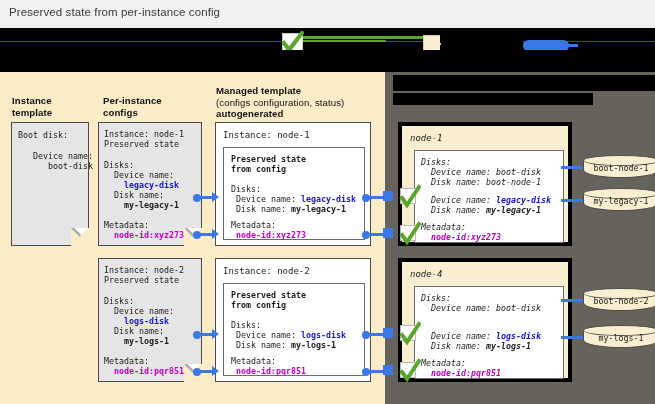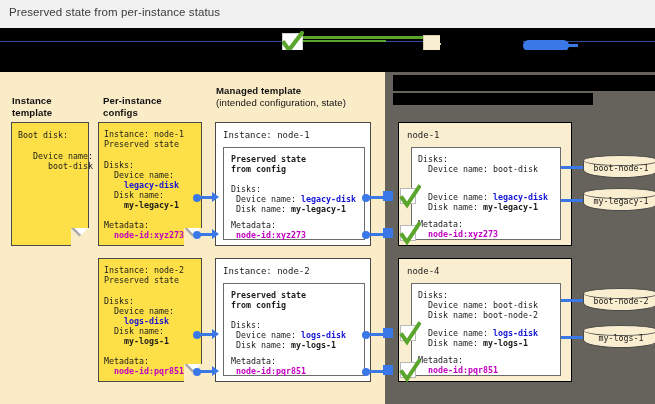--- a/index.html
+++ b/index.html
@@ -76,21 +76,21 @@
   
   .col-head{
     position:absolute;font-weight:bold;font-size:9.6px;color:#111;
     line-height:11.5px;letter-spacing:.1px;
     font-family:"Liberation Sans", sans-serif;
   }
   .col-head .sub{font-weight:normal;}
 
   
   .doccard{
-    position:absolute;background:#fde047;
+    position:absolute;background:#e5e5e5;
     border:1px solid #4a4a4a;
     box-sizing:border-box;
     padding-left:11px;
   }
   .doccard .fold{
     position:absolute;right:-1px;bottom:-1px;width:17px;height:17px;
     background:linear-gradient(45deg,#fbecc8 0%,#fbecc8 50%,#bdbdbd 50%,#9a9a9a 58%,#ffffff 60%,#ffffff 100%);
     border-right:1px solid #fbecc8;border-bottom:1px solid #fbecc8;
   }
   .doccard .fold:after{
@@ -102,22 +102,23 @@
   .rectcard{
     position:absolute;background:#ffffff;border:1px solid #4a4a4a;
     box-sizing:border-box;
   }
   .innerbox{
     position:absolute;background:#ffffff;border:1px solid #6b6b6b;
     box-sizing:border-box;
   }
   
   .creamcard{
-    position:absolute;background:#faeed0;border:1px solid #000000;
-    box-sizing:border-box;
+    position:absolute;background:#faeed0;border:4px solid #000000;
+    box-sizing:border-box;
+    font-style:italic;
   }
 
   
   .code{
     position:absolute;
     font-family:"DejaVu Sans Mono","Liberation Mono",monospace;
     font-size:8.3px;line-height:10.4px;color:#1b1b1b;
     white-space:pre;letter-spacing:0px;
   }
   .blue{color:#1414d6;font-weight:bold;}
@@ -168,21 +169,21 @@
     border:1px solid #b8b8b8;box-sizing:border-box;
   }
   .checkmark{position:absolute;pointer-events:none;}
 </style>
 </head>
 <body>
 
 <div id="root">
 
   <div class="caption-bar">
-    <div class="caption-text">Preserved state from per-instance status</div>
+    <div class="caption-text">Preserved state from per-instance config</div>
   </div>
 
   <div class="legend-band">
     <div class="legend-rule"></div>
 
     <div class="legend-greenline"></div>
     <div class="legend-greenline2"></div>
 
     <div class="legend-check">
       <svg width="22" height="24" viewBox="0 0 22 24">
@@ -215,21 +216,22 @@
     <div>template</div>
   </div>
 
   <div class="col-head" style="left:103px;top:95px;width:100px;">
     <div>Per-instance</div>
     <div>configs</div>
   </div>
 
   <div class="col-head" style="left:216px;top:85px;width:170px;">
     <div>Managed template</div>
-    <div class="sub">(intended configuration, state)</div>
+    <div class="sub">(configs configuration, status)</div>
+    <div>autogenerated</div>
   </div>
 
   <div class="doccard" style="left:11px;top:122px;width:78px;height:124px;">
     <div class="code" style="left:6px;top:7px;">Boot disk:
 
    Device name:
       boot-disk</div>
     <div class="fold"></div>
   </div>
 
@@ -283,33 +285,33 @@
       <div class="code" style="left:7px;top:72px;">Metadata:</div>
       <div class="code magenta" style="left:7px;top:82px;"> node-id:pqr851</div>
     </div>
   </div>
 
   <div class="creamcard" style="left:398px;top:122px;width:174px;height:124px;">
     <div class="code" style="left:8px;top:7px;font-size:9px;">node-1</div>
     <div class="innerbox" style="left:12px;top:24px;width:150px;height:93px;">
       <div class="code" style="left:6px;top:6px;">Disks:</div>
       <div class="code" style="left:6px;top:16px;">  Device name: boot-disk</div>
+      <div class="code" style="left:6px;top:26px;">  Disk name: boot-node-1</div>
       <div class="code" style="left:6px;top:44px;"><span>  Device name: </span><span class="blue">legacy-disk</span></div>
       <div class="code" style="left:6px;top:54px;"><span>  Disk name: </span><span class="bold">my-legacy-1</span></div>
       <div class="code" style="left:6px;top:71px;">Metadata:</div>
       <div class="code magenta" style="left:6px;top:81px;">  node-id:xyz273</div>
     </div>
   </div>
 
   <div class="creamcard" style="left:398px;top:258px;width:174px;height:124px;">
     <div class="code" style="left:8px;top:7px;font-size:9px;">node-4</div>
     <div class="innerbox" style="left:12px;top:24px;width:150px;height:93px;">
       <div class="code" style="left:6px;top:6px;">Disks:</div>
       <div class="code" style="left:6px;top:16px;">  Device name: boot-disk</div>
-      <div class="code" style="left:6px;top:26px;">  Disk name: boot-node-2</div>
       <div class="code" style="left:6px;top:44px;"><span>  Device name: </span><span class="blue">logs-disk</span></div>
       <div class="code" style="left:6px;top:54px;"><span>  Disk name: </span><span class="bold">my-logs-1</span></div>
       <div class="code" style="left:6px;top:71px;">Metadata:</div>
       <div class="code magenta" style="left:6px;top:81px;">  node-id:pqr851</div>
     </div>
   </div>
 
   <div class="cyl" style="left:583px;top:155px;">
     <div class="body"></div>
     <div class="top"></div>

